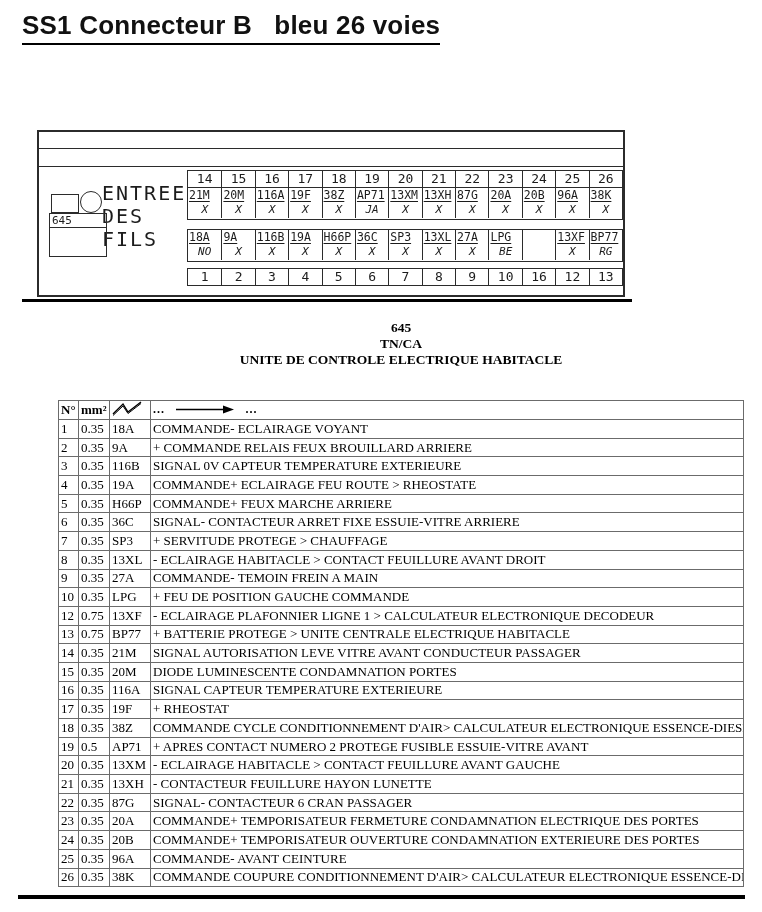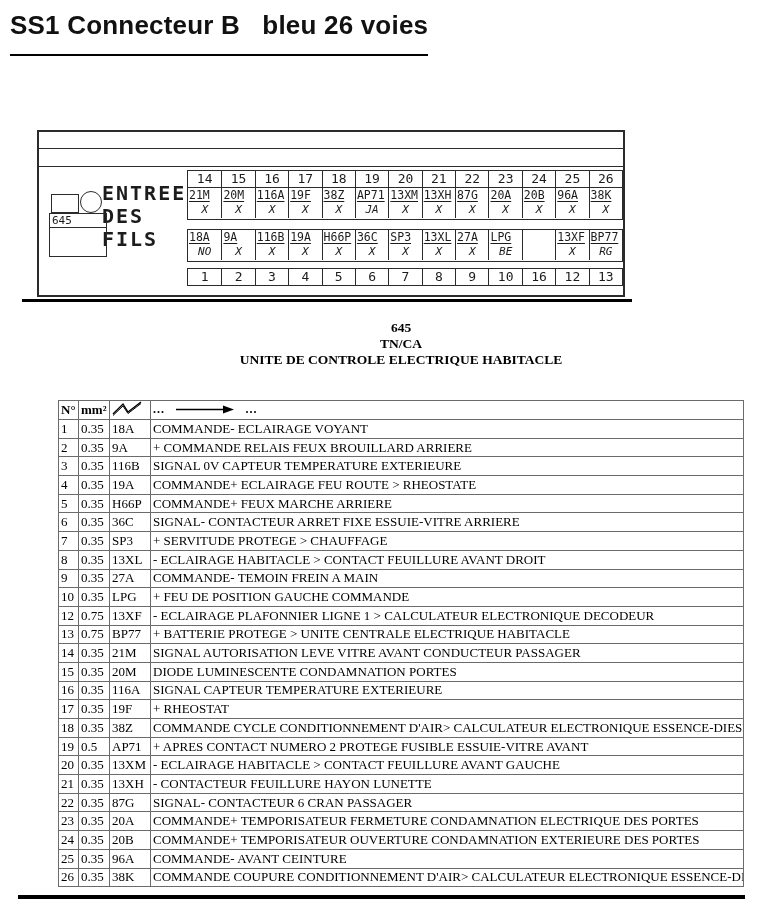--- a/index.html
+++ b/index.html
@@ -1,34 +1,34 @@
 <!DOCTYPE html>
 <html><head>
 <meta charset="utf-8">
 <style>
   html,body{margin:0;padding:0;background:#ffffff;}
   .page{position:relative;width:762px;height:912px;background:#fff;overflow:hidden;
         font-family:"Liberation Serif",serif;color:#000;}
 
   
-  .title{position:absolute;left:10px;top:10px;font-family:"Liberation Sans",sans-serif;
+  .title{position:absolute;left:22px;top:10px;font-family:"Liberation Sans",sans-serif;
          font-size:26px;font-weight:600;letter-spacing:0.2px;white-space:pre;
-         border-bottom:2px solid #000;padding-bottom:13px;color:#111;}
+         border-bottom:2px solid #000;padding-bottom:2px;color:#111;}
 
   
   .cad{position:absolute;left:37px;top:130px;width:584px;height:163px;
        border:2px solid #2b2b2b;font-family:"DejaVu Sans Mono",monospace;color:#1c1c1c;}
   .strip1{position:absolute;left:0;top:0;width:100%;height:16px;border-bottom:1.5px solid #2b2b2b;}
   .strip2{position:absolute;left:0;top:17px;width:100%;height:17px;border-bottom:1.5px solid #2b2b2b;}
   .strip2 .lbl{position:absolute;top:1px;font-size:13px;margin-top:17px;}
   .lbl-left{left:220px;} .lbl-right{left:338px;}
 
   .conn-rect{position:absolute;left:12px;top:62px;width:26px;height:17px;border:1.5px solid #2b2b2b;}
   .conn-circle{position:absolute;left:41px;top:59px;width:20px;height:20px;border:1.5px solid #2b2b2b;border-radius:50%;}
-  .entry{position:absolute;left:63px;top:50px;font-size:20px;line-height:23px;letter-spacing:2px;font-weight:bold;}
+  .entry{position:absolute;left:63px;top:50px;font-size:20px;line-height:23px;letter-spacing:2px;}
   .compbox{position:absolute;left:10px;top:81px;width:56px;height:42px;border:1.5px solid #2b2b2b;}
   .compbox .cb-top{height:13px;border-bottom:1.5px solid #2b2b2b;font-size:11px;line-height:13px;padding-left:2px;}
 
   .pinrow,.bank{position:absolute;left:148px;width:434px;display:grid;
                 grid-template-columns:repeat(13,1fr);border:1.2px solid #2b2b2b;background:#fff;}
   .pinrow{height:16px;}
   .bank{height:31px;grid-auto-rows:15px;}
   .row-top{top:38px;} .bank-top{top:55px;}
   .bank-bot{top:97px;} .row-bot{top:136px;}
   .gcell{border-left:1px solid #2b2b2b;overflow:hidden;}

